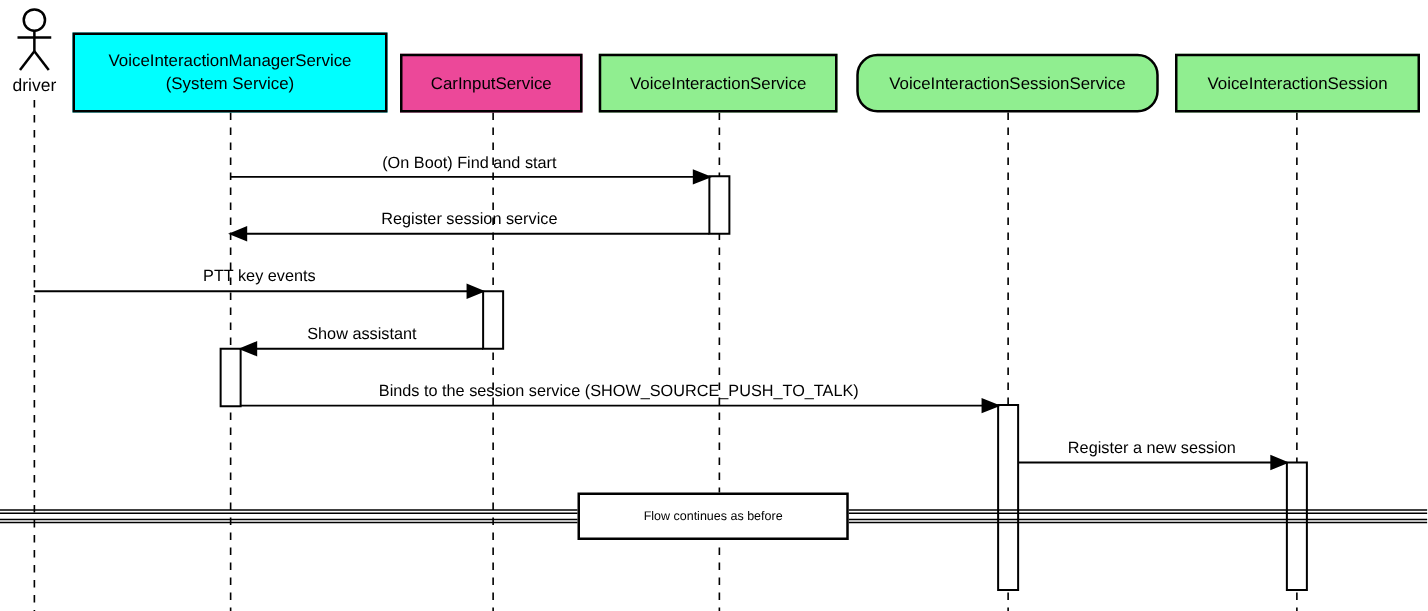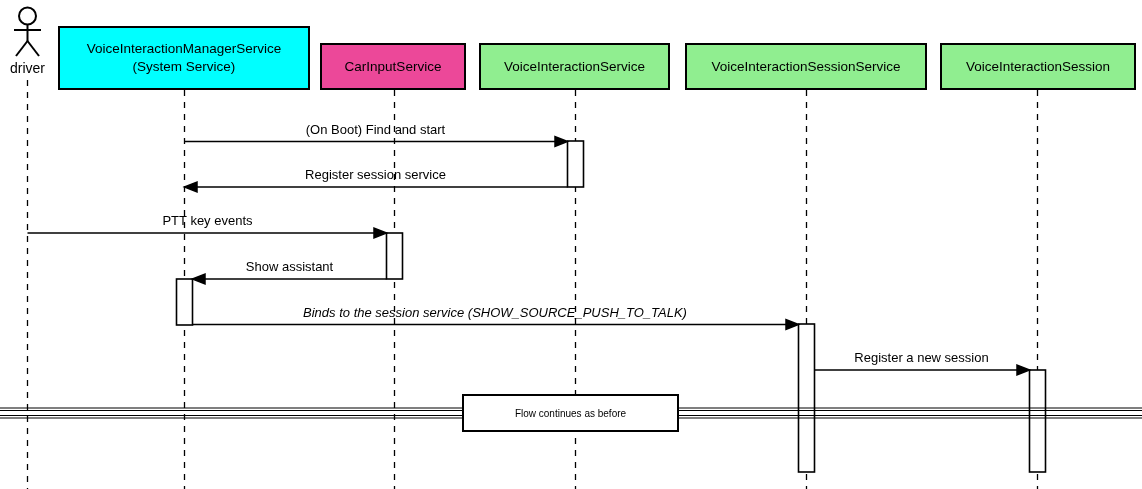--- a/index.html
+++ b/index.html
@@ -121,25 +121,25 @@
       <line x1="0" y1="418" x2="1142" y2="418"></line>
     </g>
   </svg>
 
   <div class="actor-label">driver</div>
 
   <div class="participant" style="left: 58px; top: 26px; width: 252px; height: 64px; background-color: rgb(0, 255, 255);">VoiceInteractionManagerService
 (System Service)</div>
   <div class="participant" style="left: 320px; top: 43px; width: 146px; height: 47px; background-color: #ec4899;">CarInputService</div>
   <div class="participant" style="left: 479px; top: 43px; width: 191px; height: 47px; background-color: rgb(144, 238, 144);">VoiceInteractionService</div>
-  <div class="participant" style="left: 685px; top: 43px; width: 242px; height: 47px; background-color: rgb(144, 238, 144);">VoiceInteractionSessionService</div>
+  <div class="participant" style="left: 685px; top: 43px; width: 242px; height: 47px; background-color: rgb(144, 238, 144); border-radius: 17px;">VoiceInteractionSessionService</div>
   <div class="participant" style="left: 940px; top: 43px; width: 196px; height: 47px; background-color: rgb(144, 238, 144);">VoiceInteractionSession</div>
 
   <div class="msg-label" style="left:184px; top:122px; width:383px;">(On Boot) Find and start</div>
   <div class="msg-label" style="left:184px; top:167px; width:383px;">Register session service</div>
   <div class="msg-label" style="left:27px; top:213px; width:361px;">PTT key events</div>
   <div class="msg-label" style="left:191px; top:259px; width:197px;">Show assistant</div>
-  <div class="msg-label" style="left:191px; top:305px; width:608px;font-style:italic;">Binds to the session service (SHOW_SOURCE_PUSH_TO_TALK)</div>
+  <div class="msg-label" style="left:191px; top:305px; width:608px;">Binds to the session service (SHOW_SOURCE_PUSH_TO_TALK)</div>
   <div class="msg-label" style="left:813px; top:350px; width:217px;">Register a new session</div>
 
   <div class="divider-label">Flow continues as before</div>
 
 </div>
 
 </body></html>

